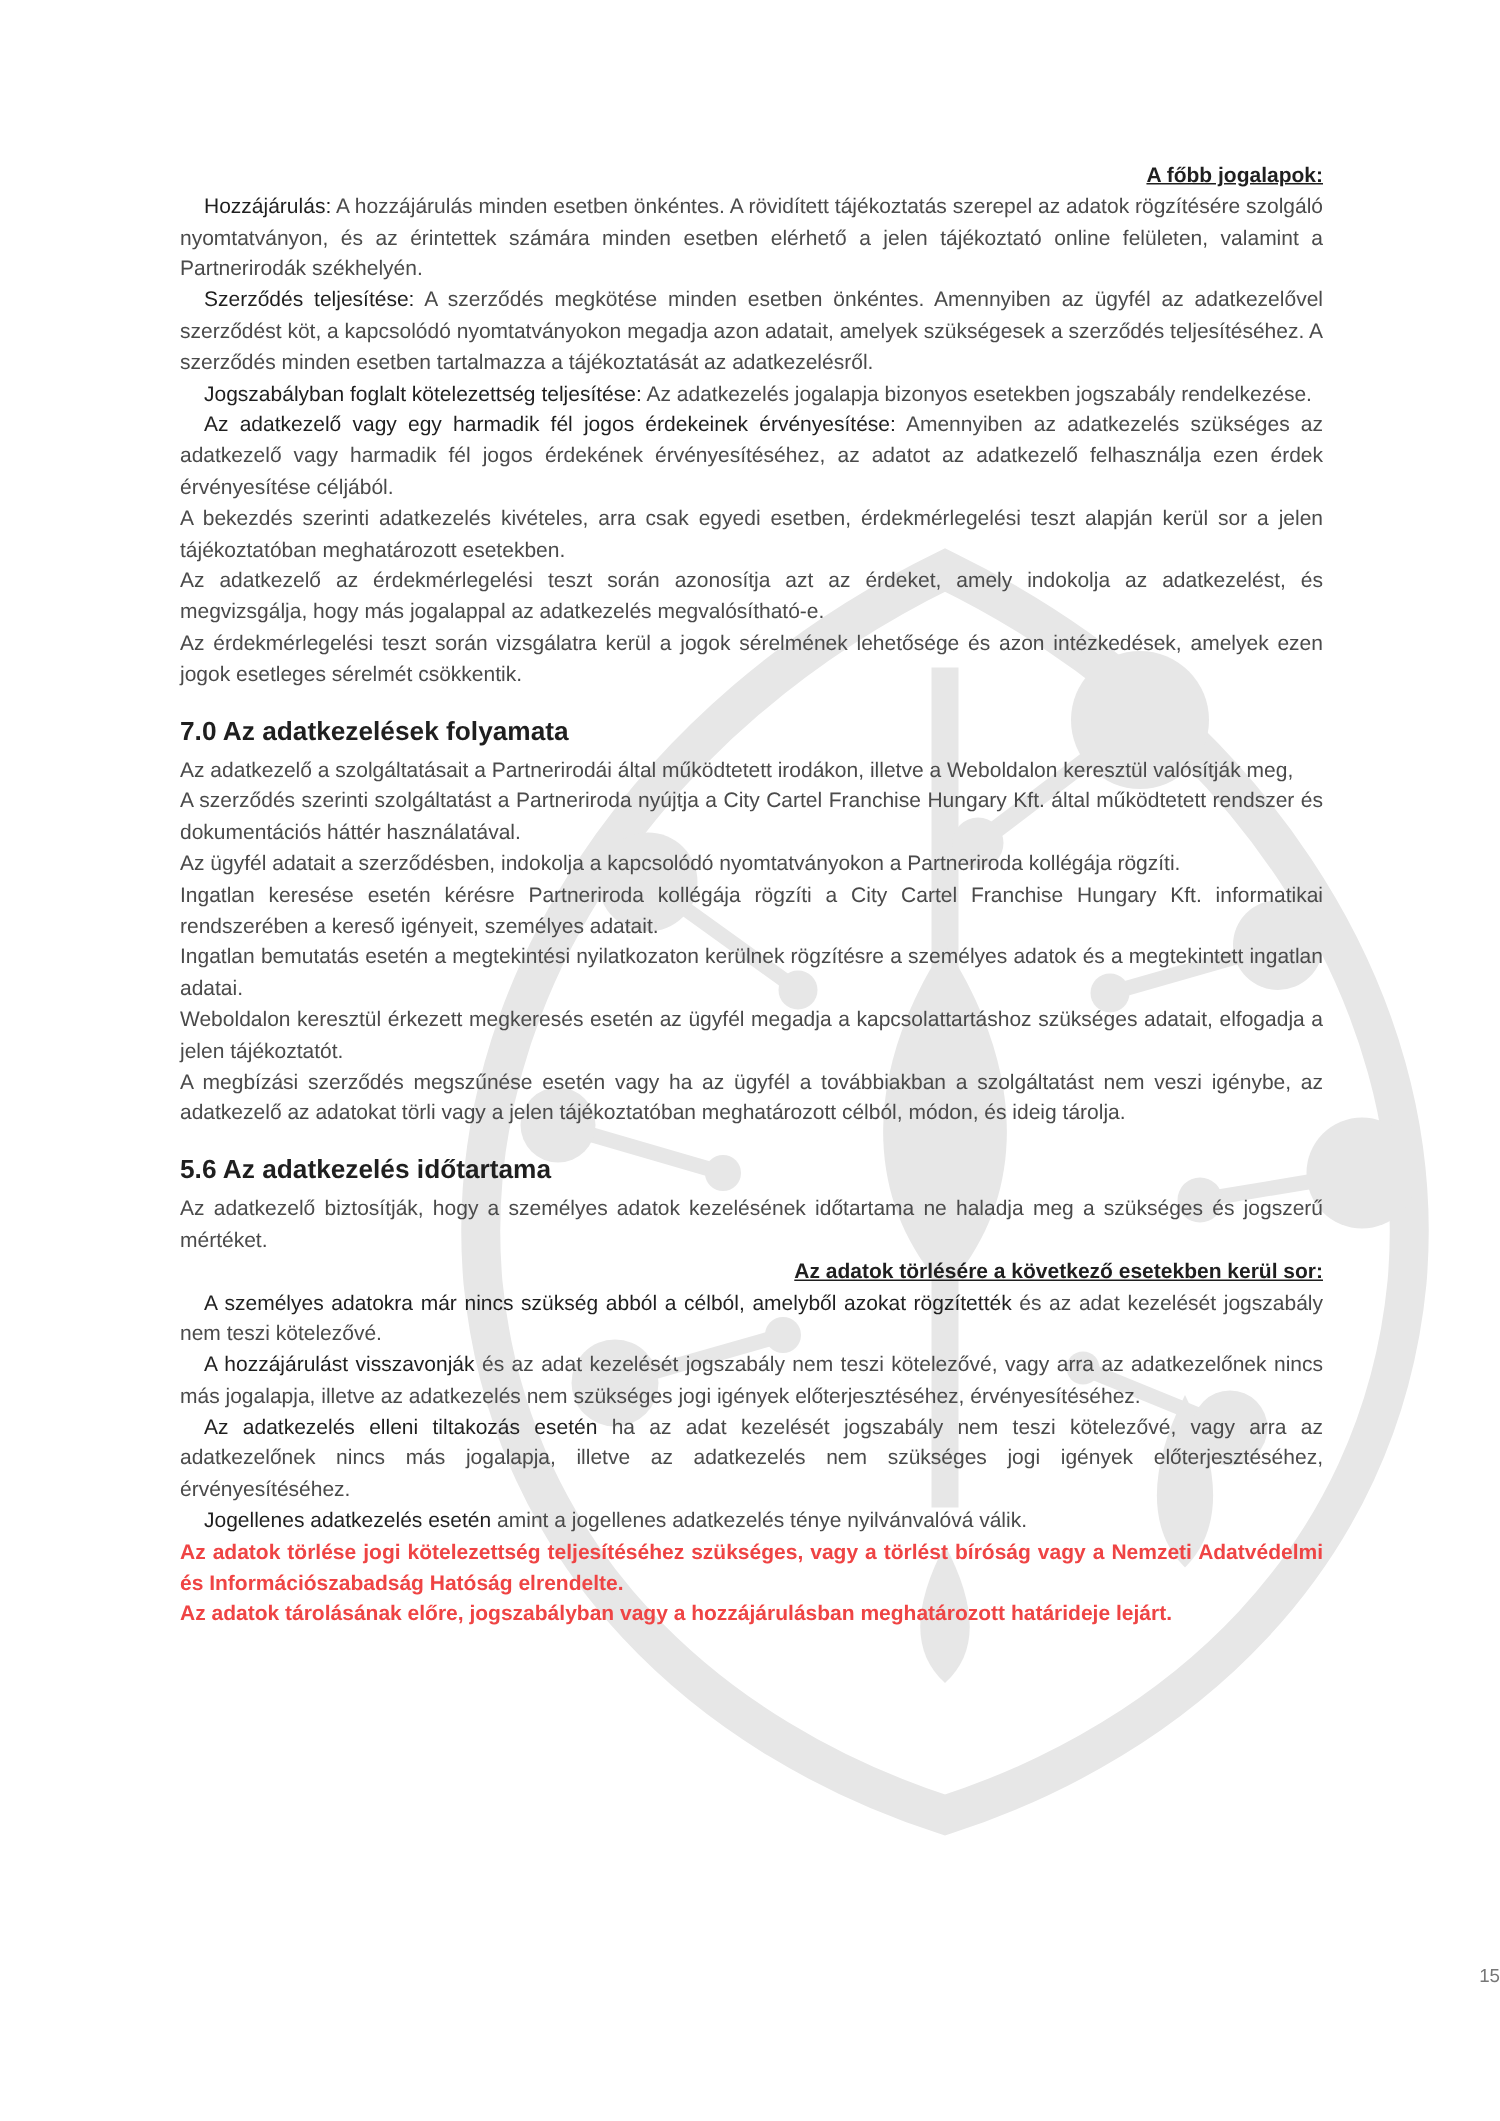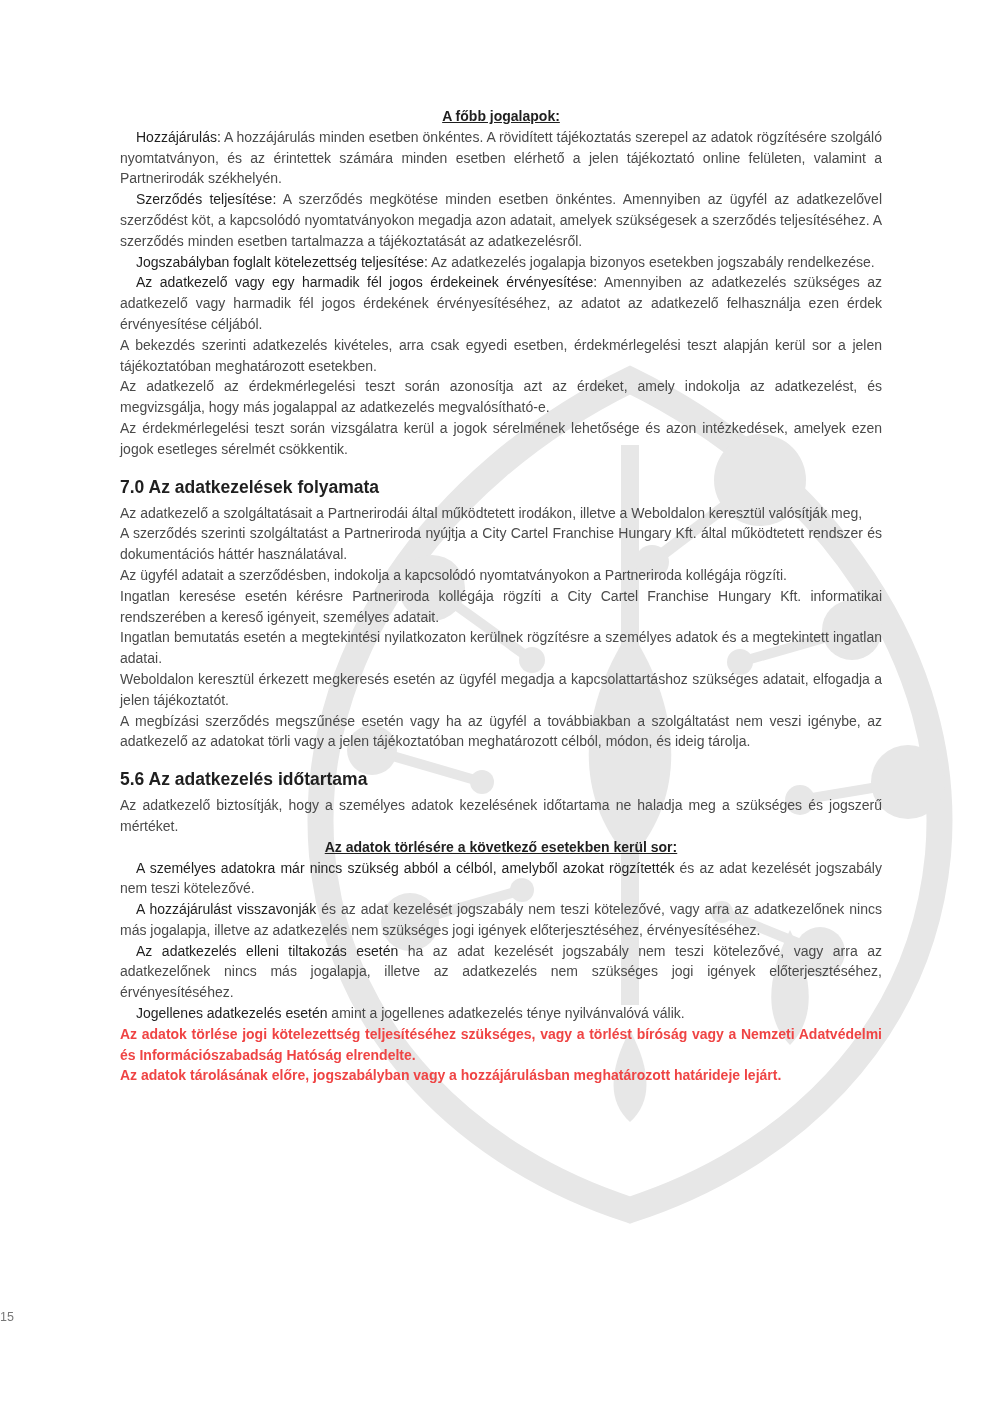--- a/index.html
+++ b/index.html
@@ -27,35 +27,35 @@
     margin: 0;
     text-align: justify;
     font-size: 14px;
     line-height: 20.8px;
     color: #4a4a4a;
   }
   .lead { font-weight: 400; color: #1f1f1f; margin-left: 16px; }
   .lead-heading {
     font-weight: 700; color: #1f1f1f;
     text-decoration: underline;
-    text-align: center;
+    text-align: right;
   }
   .all-bold { font-weight: 700; color: #ef4444; }
   h2 {
     font-size: 17.5px;
     font-weight: 700;
     color: #1f1f1f;
     margin: 15px 0 4px 0;
     line-height: 24px;
   }
   .page-number {
     position: absolute;
     left: 0; right: 0;
     top: 1310px;
-    text-align: left;
+    text-align: right;
     font-size: 12.5px;
     color: #777777;
     z-index: 1;
   }
 </style>
 </head>
 <body>
 
 <svg class="watermark" viewBox="0 0 740 920" xmlns="http://www.w3.org/2000/svg" aria-hidden="true">
   <g fill="#e7e7e7" stroke="#e7e7e7">

